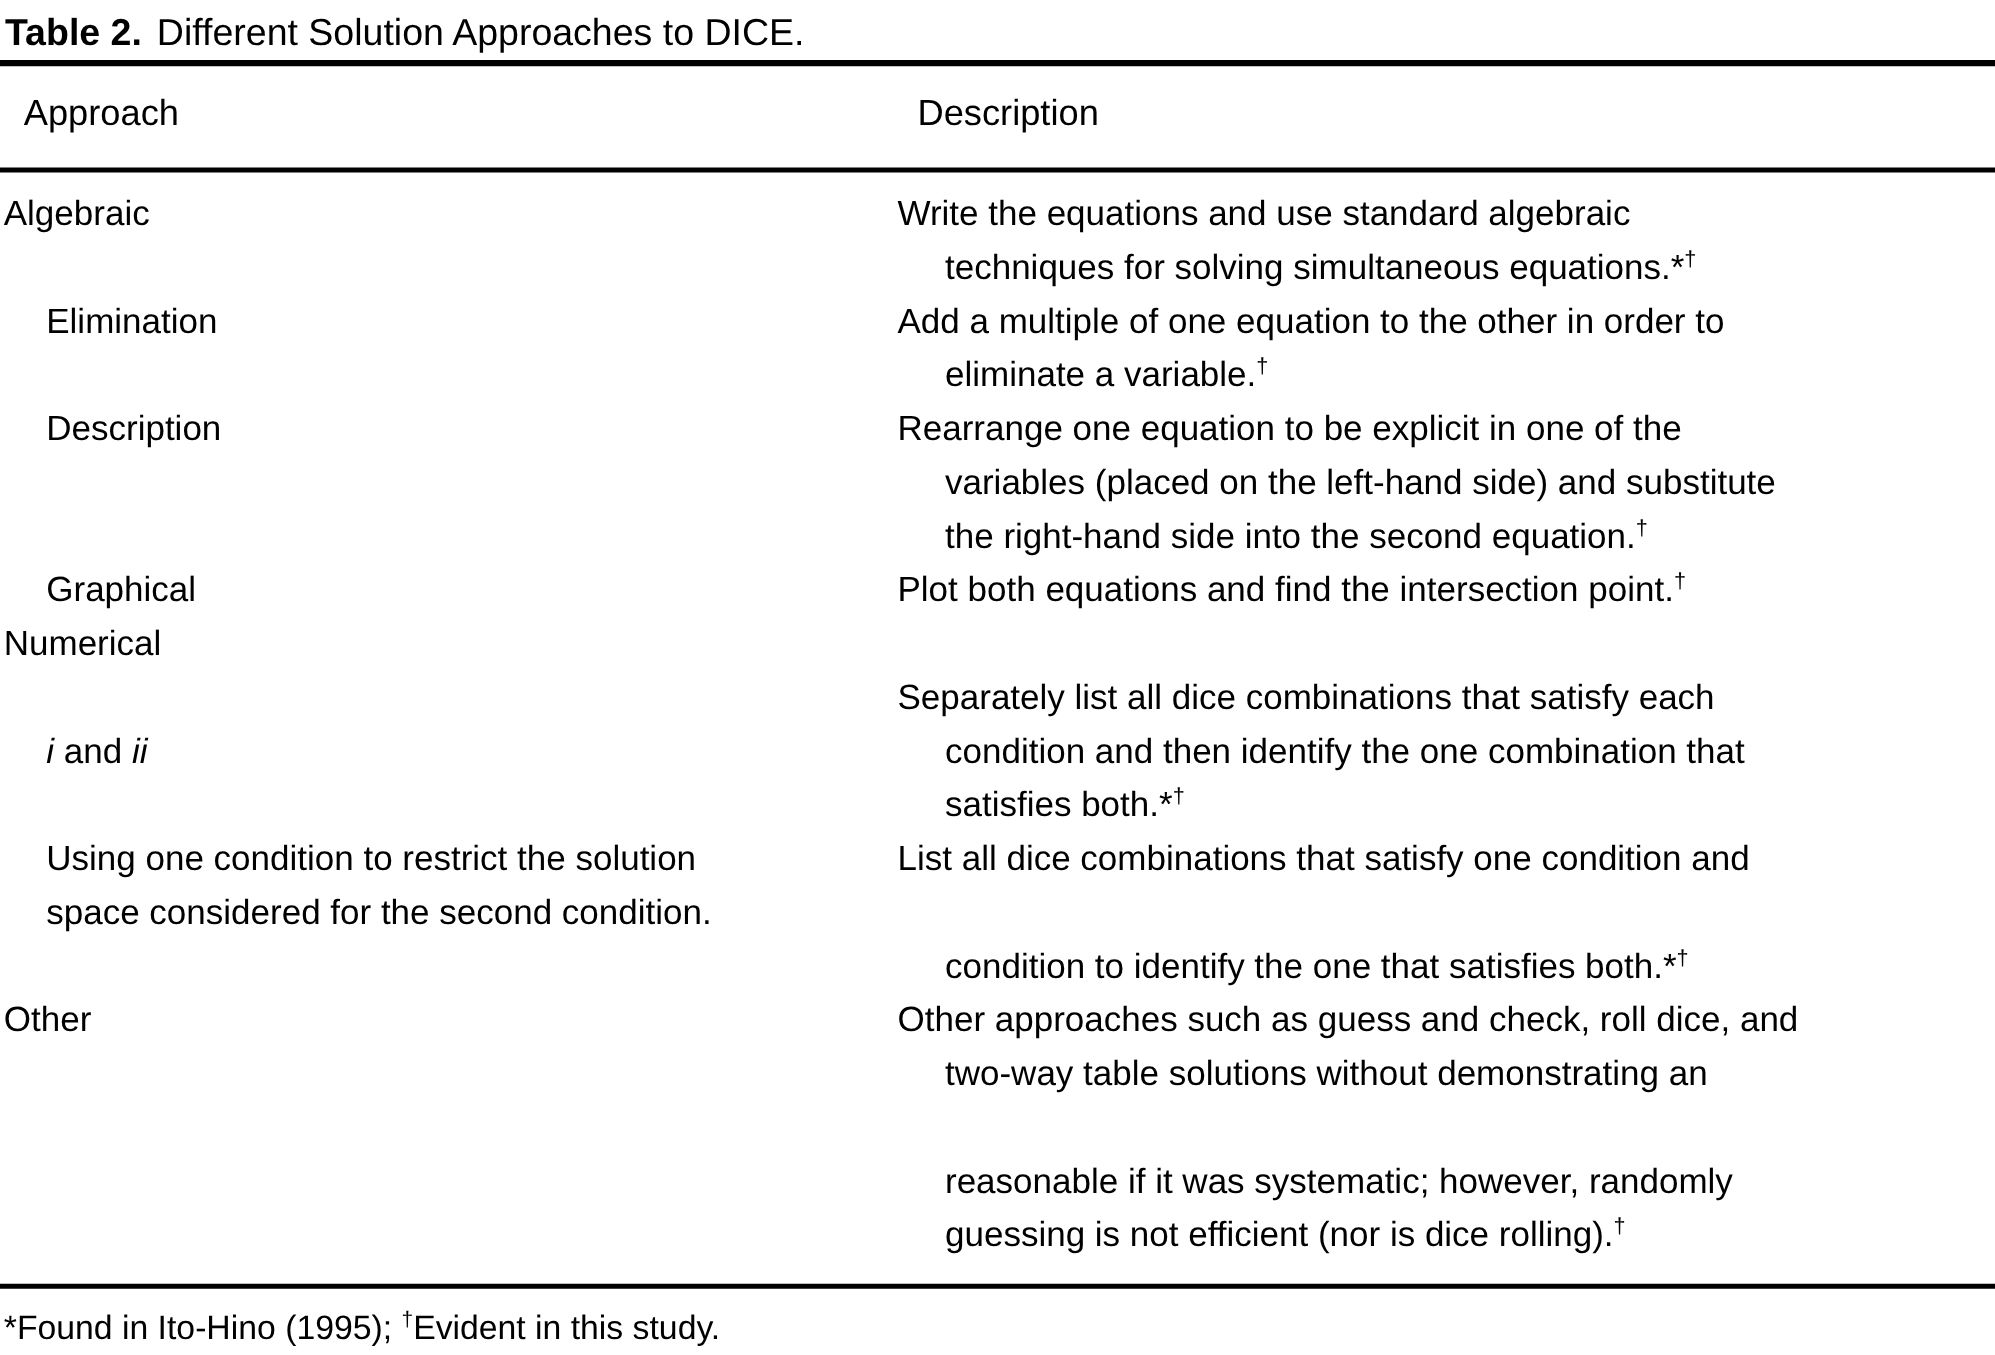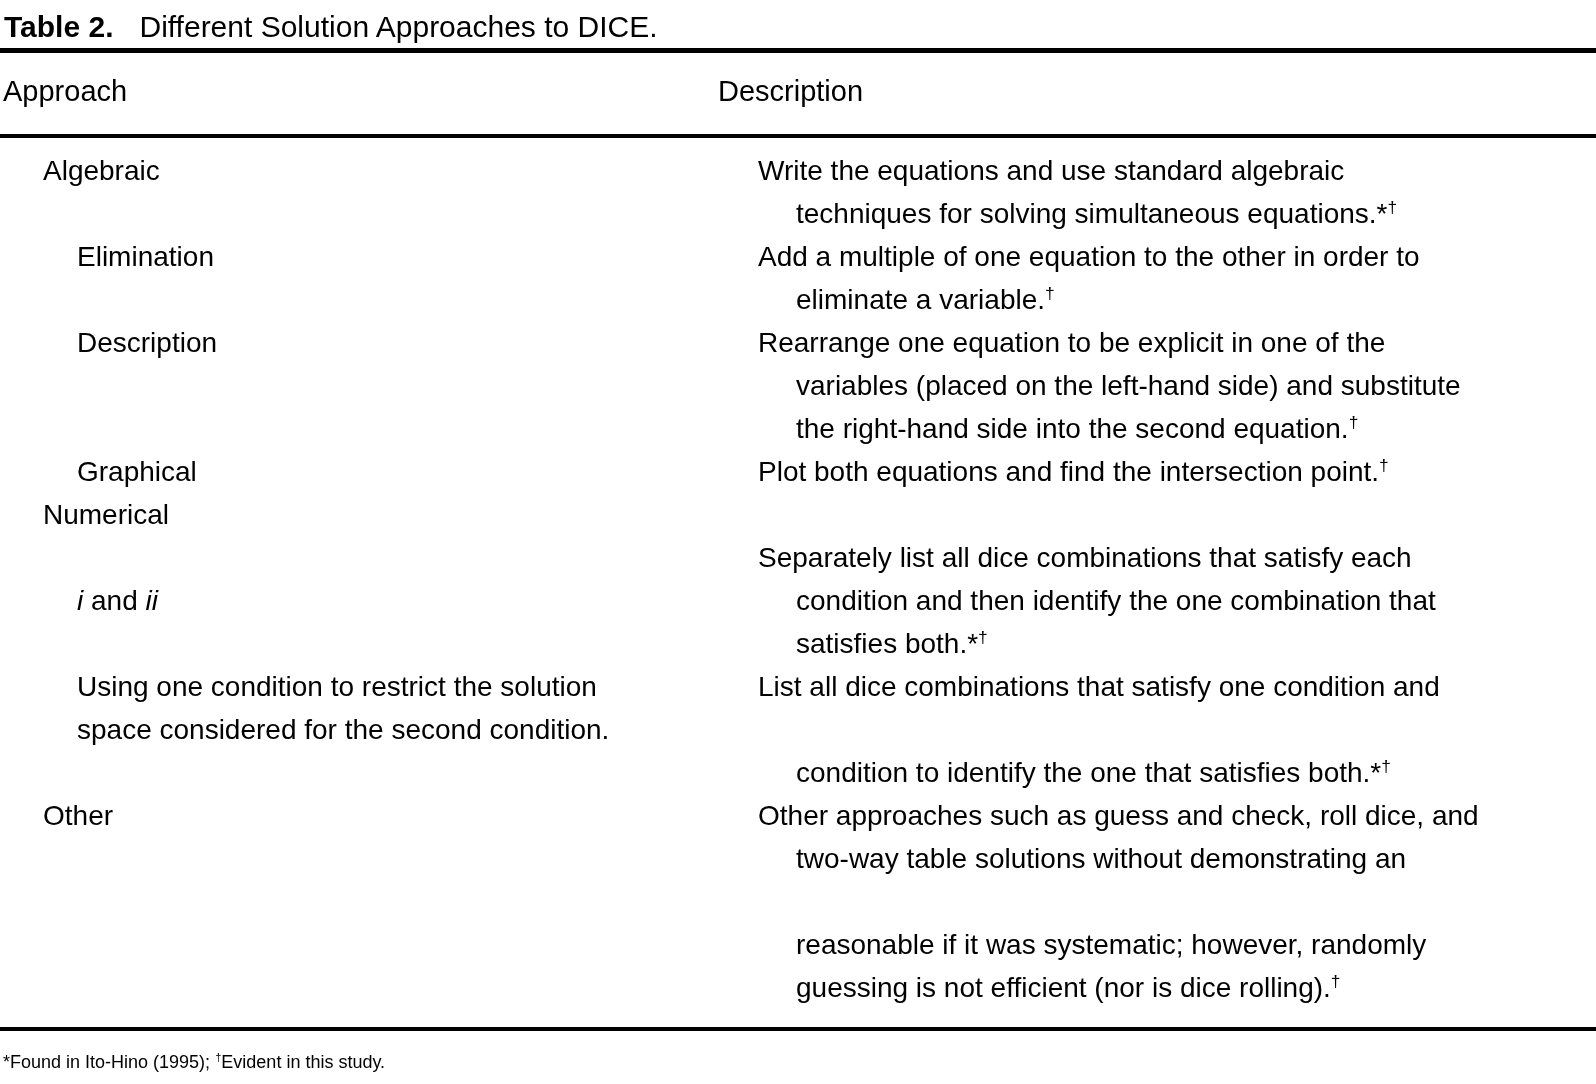--- a/index.html
+++ b/index.html
@@ -15,57 +15,58 @@
     box-sizing: border-box;
   }
   .title {
     padding: 5px 0 0 4px;
     font-size: 30px;
     line-height: 43px;
     height: 48px;
     box-sizing: border-box;
     white-space: nowrap;
   }
-  .title .bold { font-weight: bold; margin-right: 26px; }
+  .title .bold { font-weight: bold; margin-right: 12px; }
   hr.rule {
     border: 0;
     margin: 0;
     border-top: 4px solid #000000;
   }
   hr.rule-thick { border-top-width: 5px; }
   .header-row {
     display: grid;
     grid-template-columns: 718px 1fr;
     padding: 17px 0 21px 0;
     line-height: 38px;
     font-size: 29px;
+    margin-left: 16px;
   }
   .header-row .cell:first-child { padding-left: 3px; }
-  .body { padding: 11px 0 18px 0; margin-left: 40px; }
+  .body { padding: 11px 0 18px 0; }
   .row {
     display: grid;
     grid-template-columns: 718px 1fr;
   }
   .cell { line-height: 43px; }
   .approach { padding-left: 3px; }
   .approach.indent { padding-left: 37px; }
   .desc {
     padding-left: 38px;
     text-indent: -38px;
     padding-right: 4px;
   }
   sup {
     font-size: 0.62em;
     line-height: 0;
     vertical-align: super;
   }
   .it { font-style: italic; }
   .footnote {
     padding: 13px 0 0 3px;
-    font-size: 18px;
+    font-size: 27px;
     line-height: 36px;
   }
 </style>
 </head>
 <body>
 
 <div class="page">
 
   <div class="title">
     <span class="bold">Table 2.</span><span>Different Solution Approaches to DICE.</span>

